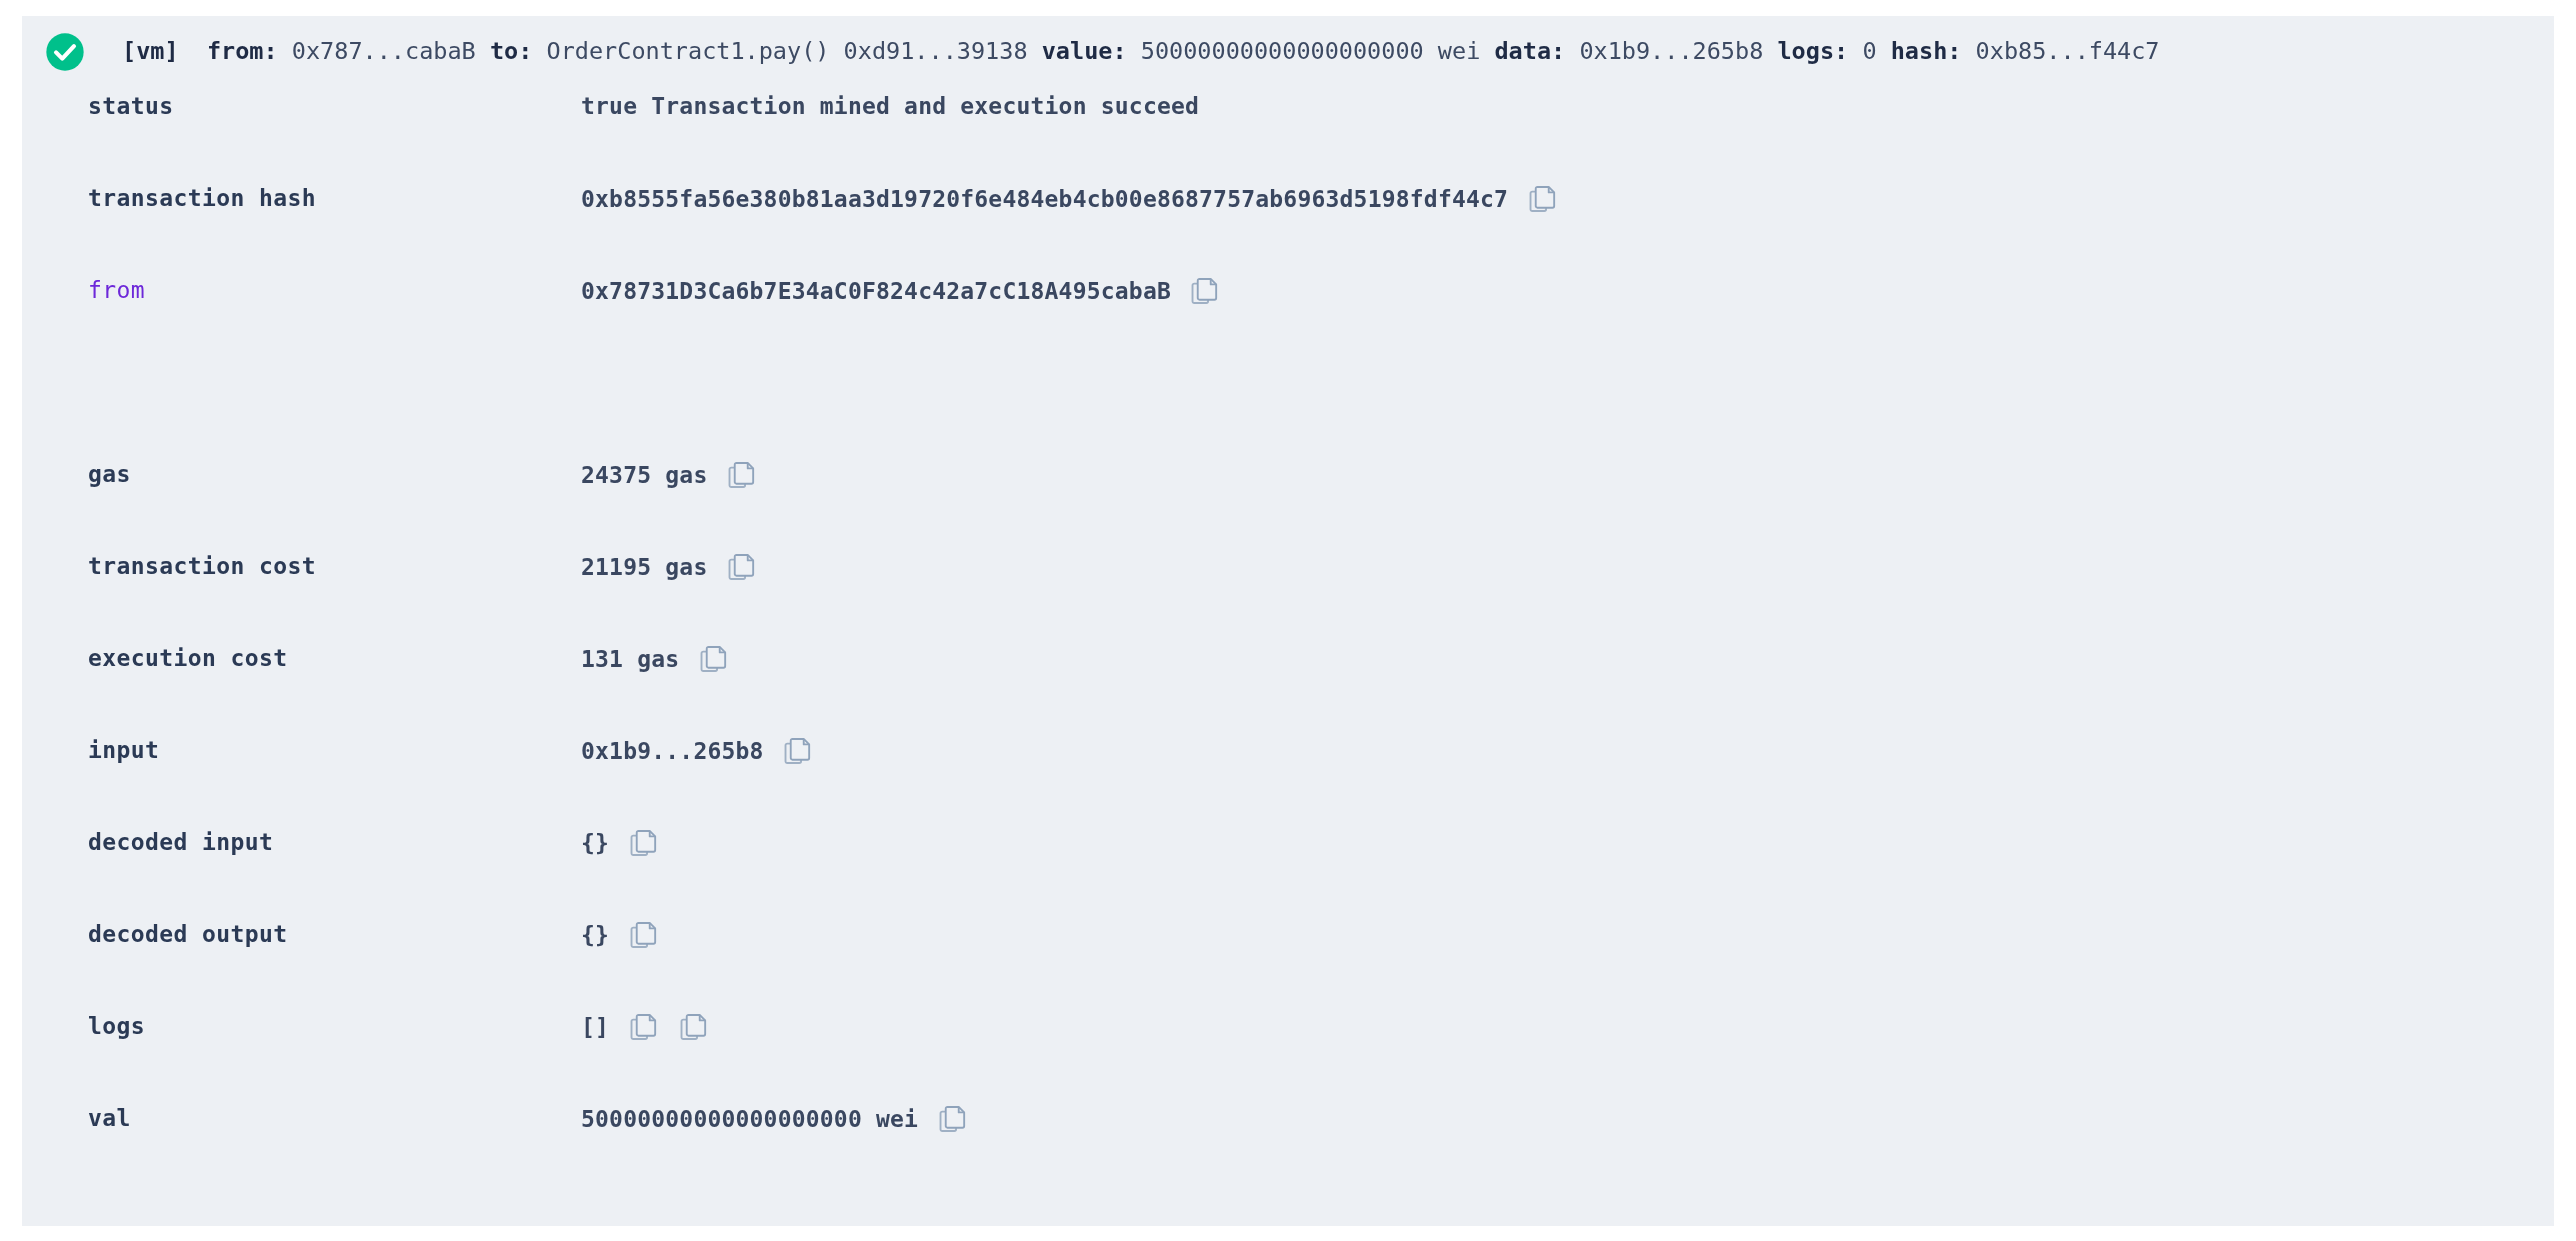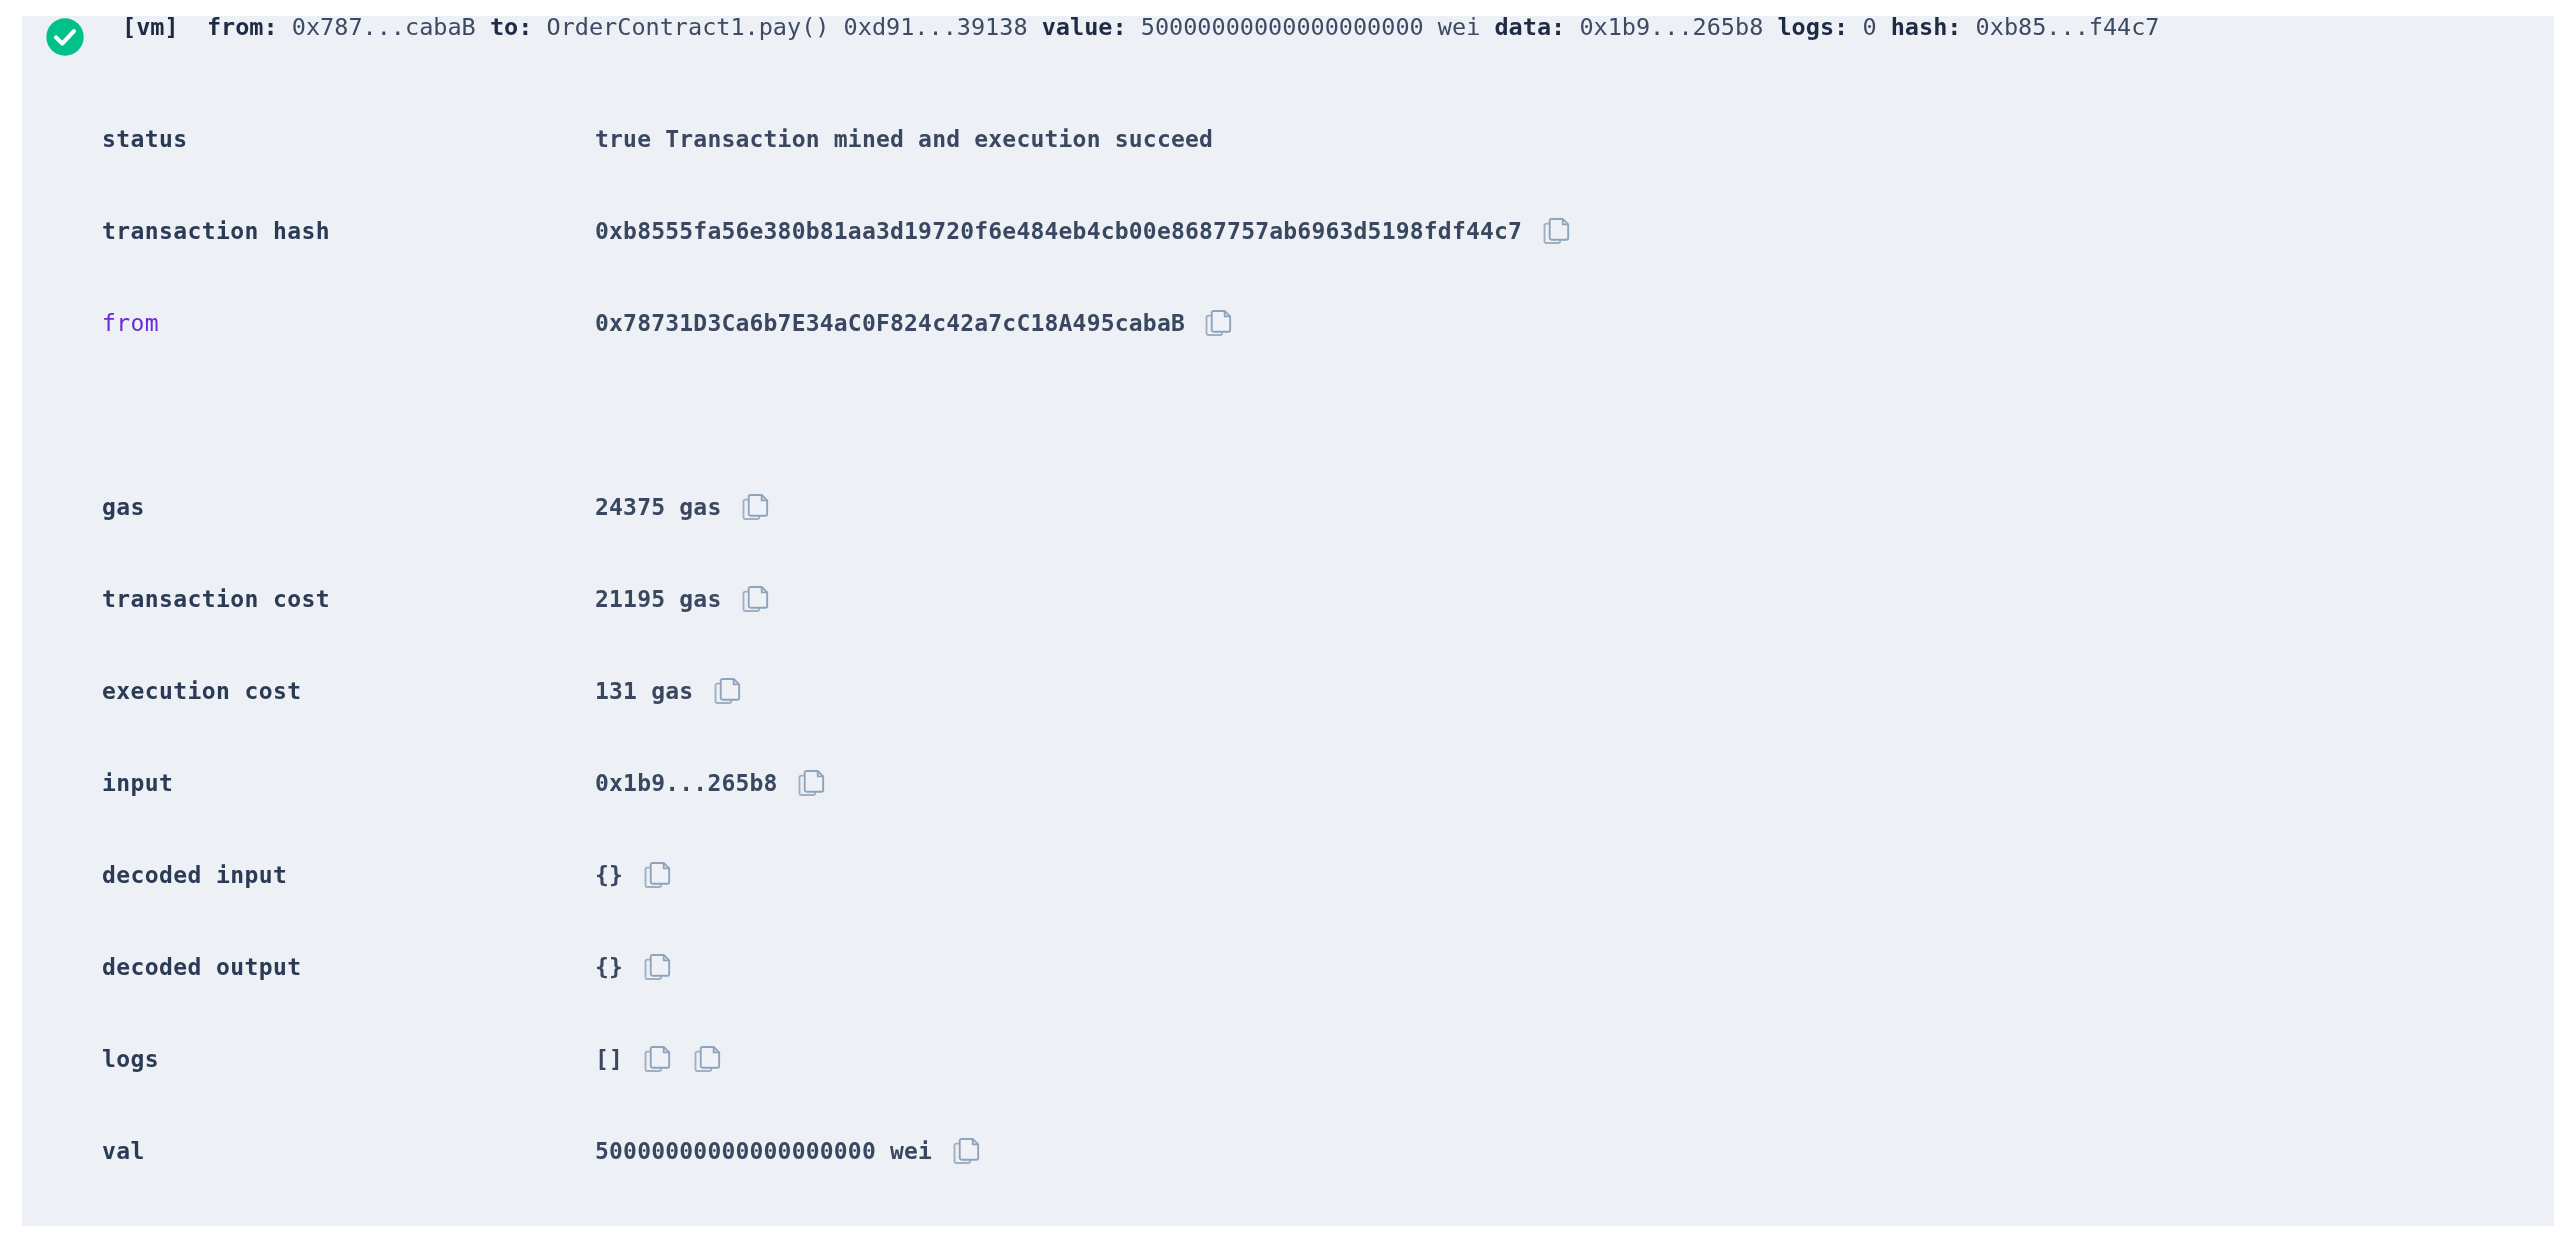--- a/index.html
+++ b/index.html
@@ -21,21 +21,21 @@
     width: 2532px;
     height: 1210px;
     background: #edf0f4;
     box-sizing: border-box;
     padding: 0;
   }
 
   
   .tx-header {
     display: flex;
-    align-items: flex-start;
+    align-items: center;
     height: 73px;
     padding-left: 22px;
     box-sizing: border-box;
   }
 
   .status-icon {
     flex: 0 0 auto;
     width: 42px;
     height: 42px;
     margin-right: 36px;
@@ -57,25 +57,24 @@
     font-weight: normal;
     color: #3d4a63;
   }
 
   
   .rows {
     padding-top: 4.7px;
   }
   .tx-row {
     display: flex;
-    align-items: center;
+    align-items: flex-start;
     height: 92px;
     padding-left: 66px;
     box-sizing: border-box;
-    margin-left: 14px;
   }
   .row-label {
     flex: 0 0 493px;
     font-size: 23px;
     color: #2b3a55;
     font-weight: bold;
     letter-spacing: 0.4px;
   }
   .row-label.plain {
     font-weight: normal;

